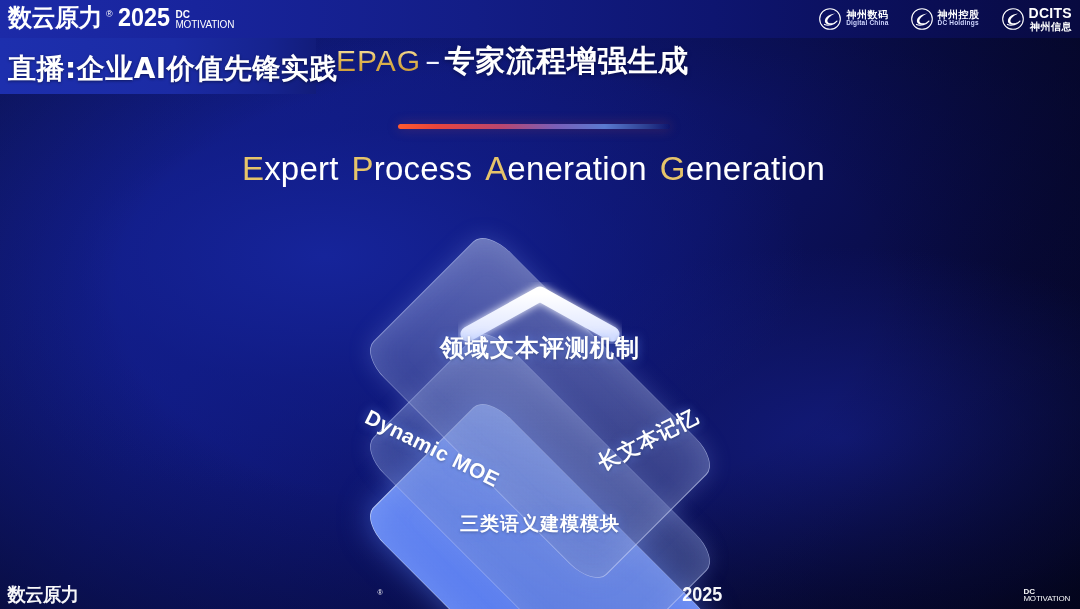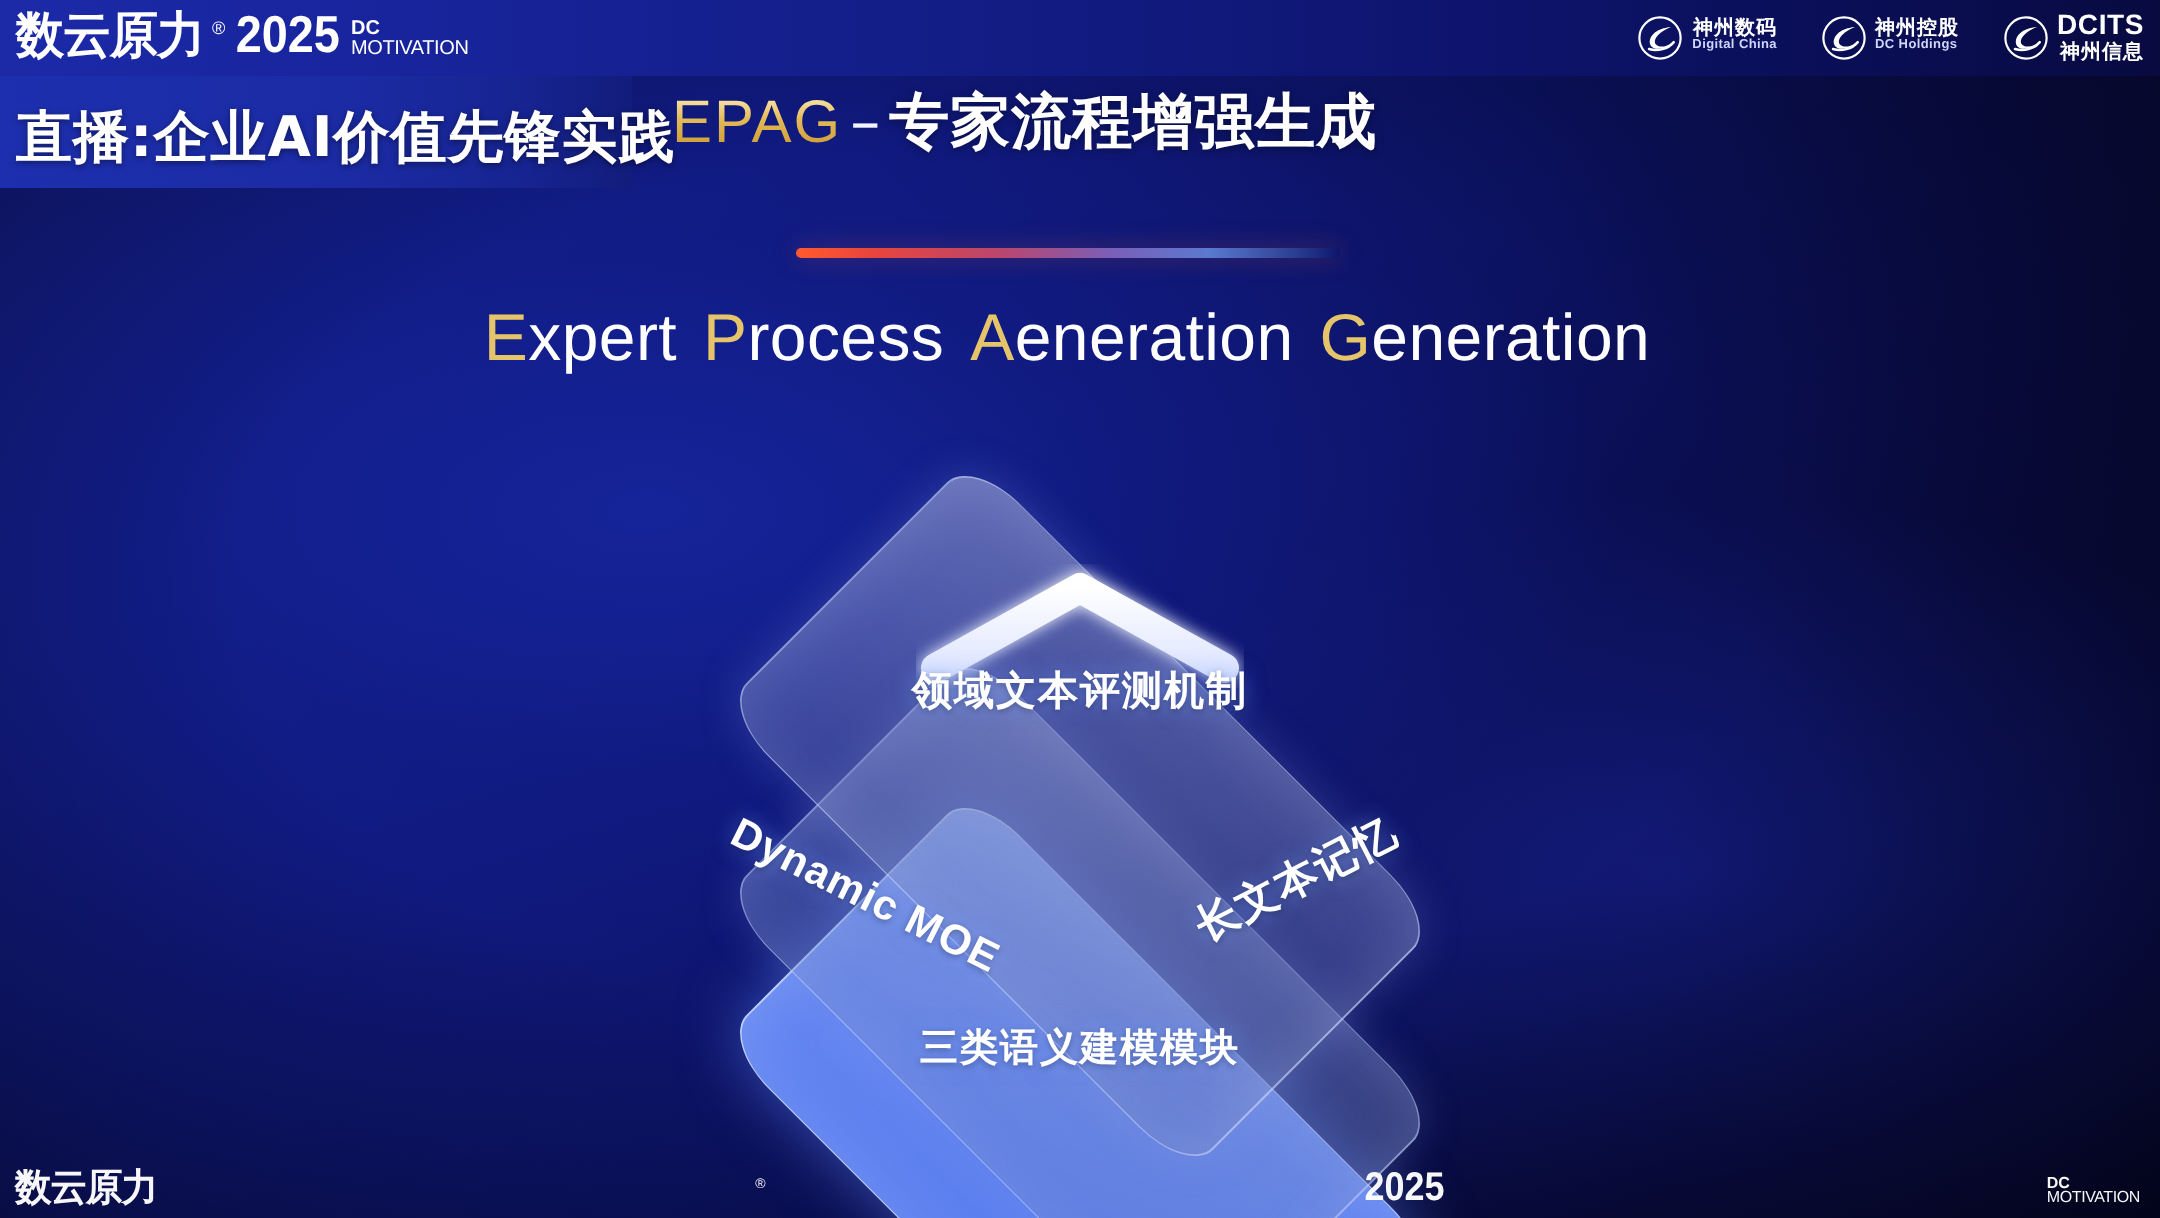--- a/index.html
+++ b/index.html
@@ -149,21 +149,21 @@
   .chevron{
     position:absolute; left:50%; top:282px; width:164px; margin-left:-82px; height:62px; z-index:6;
   }
 
   
   .lbl{
     position:absolute; z-index:7; white-space:nowrap; color:#ffffff;
     font-family:"DejaVu Sans","Liberation Sans",sans-serif; font-weight:700;
     text-shadow:0 0 10px rgba(110,150,255,0.65), 0 1px 3px rgba(0,0,0,0.35);
   }
-  #lbl-top{ left:0; right:0; text-align:center; top:332px; font-size:20px; letter-spacing:1px; }
+  #lbl-top{ left:0; right:0; text-align:center; top:332px; font-size:24px; letter-spacing:1px; }
   #lbl-bot{ left:0; right:0; text-align:center; top:511px; font-size:19px; letter-spacing:1px; }
 
   #lbl-left{
     left:372px; top:405px; font-size:21px; letter-spacing:0.5px; font-weight:700;
     transform:rotate(26.5deg); transform-origin:left top;
     font-family:"Liberation Sans",sans-serif;
   }
   #lbl-right{
     left:593px; top:452px; font-size:21px; letter-spacing:1px;
     transform:rotate(-27deg); transform-origin:left top;

